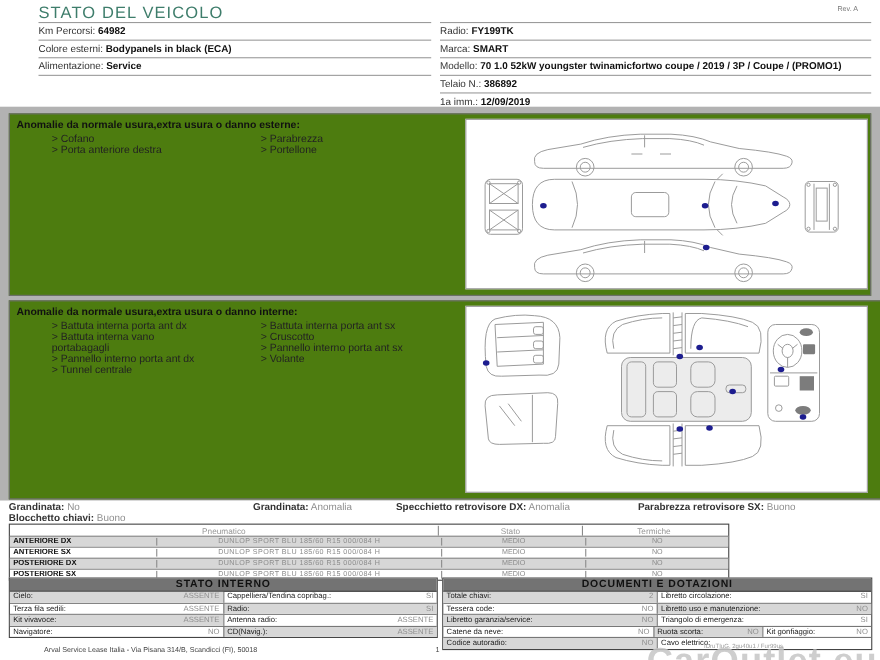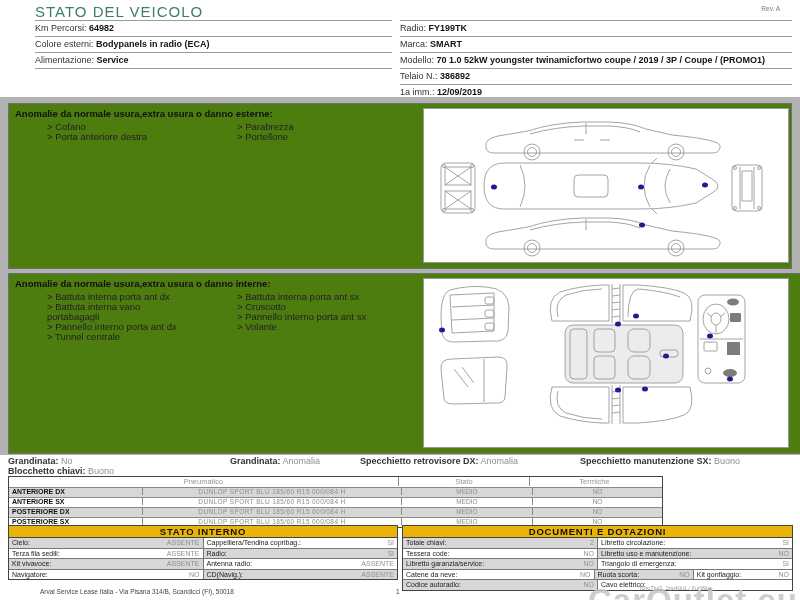--- a/index.html
+++ b/index.html
@@ -29,34 +29,34 @@
   .diagram{position:absolute;left:414px;top:4px;border:1px solid #999;background:#fff;}
   .diagram svg{display:block;}
   .dmark{position:absolute;width:6px;height:5px;background:#1d1d8f;border-radius:50%;
          transform:translate(-50%,-50%);}
   
   .cond{position:absolute;font-size:9px;white-space:nowrap;}
   .clabel{font-weight:bold;color:#333;}
   .cval{color:#8f8f8f;}
   
   .ttable{position:absolute;top:476px;border:1px solid #444;background:#fff;font-size:6.5px;}
-  .trow{display:flex;border-top:1px solid #8a8a8a;height:9px;align-items:flex-start;}
+  .trow{display:flex;border-top:1px solid #8a8a8a;height:9px;align-items:center;}
   .trow.thead{border-top:none;height:10px;}
   .tc{display:flex;align-items:center;justify-content:center;border-left:1px solid #8a8a8a;
       color:#8d8d8d;overflow:hidden;white-space:nowrap;}
   .tc:first-child{border-left:none;}
   .tc.head{font-size:7.5px;color:#979797;}
   .tpos{justify-content:flex-start;padding-left:3px;font-weight:bold;color:#111;font-size:7px;}
   .tdesc{letter-spacing:.4px;}
   .shade{background:#d7d7d7;}
   .w-pos{width:130px;}.w-desc{width:258px;}.w-st{width:130px;}.w-te{width:129px;}
   .w-pne{width:389px;}
   
   .btable{position:absolute;top:525px;border:1px solid #444;background:#fff;}
-  .btitle{background:#eab308;border-bottom:1px solid #444;font-weight:bold;font-size:9.5px;
+  .btitle{background:#737373;border-bottom:1px solid #444;font-weight:bold;font-size:9.5px;
           letter-spacing:.8px;text-align:center;height:11px;line-height:11px;color:#111;}
   .brow{display:flex;height:9.5px;border-top:1px solid #777;}
   .brow:nth-child(2){border-top:none;}
   .bcell{flex:1;display:flex;justify-content:space-between;align-items:center;
          padding:0 3px;font-size:7px;border-left:1px solid #777;overflow:hidden;white-space:nowrap;}
   .bcell:first-child{border-left:none;}
   .bcell.half{flex:.5;}
   .blbl{color:#1a1a1a;}
   .bval{color:#8f8f8f;margin-left:4px;}
   
@@ -77,21 +77,21 @@
   <div class="title">STATO DEL VEICOLO</div>
   <div class="rev">Rev. A</div>
 
   <div class="fields fields-left">
     <div class="frow">
       <span class="lbl">Km Percorsi:</span>
       <span class="val">64982</span>
     </div>
     <div class="frow">
       <span class="lbl">Colore esterni:</span>
-      <span class="val">Bodypanels in radio (ECA)</span>
+      <span class="val">Bodypanels in black (ECA)</span>
     </div>
     <div class="frow">
       <span class="lbl">Alimentazione:</span>
       <span class="val">Service</span>
     </div>
   </div>
 
   <div class="fields fields-right">
     <div class="frow">
       <span class="lbl">Radio:</span>
@@ -291,21 +291,21 @@
   </span>
   <span class="cond" style="left:230px;top:456px;">
     <span class="clabel">Grandinata:</span>
     <span class="cval">Anomalia</span>
   </span>
   <span class="cond" style="left:360px;top:456px;">
     <span class="clabel">Specchietto retrovisore DX:</span>
     <span class="cval">Anomalia</span>
   </span>
   <span class="cond" style="left:580px;top:456px;">
-    <span class="clabel">Specchietto manutenzione SX:</span>
+    <span class="clabel">Parabrezza retrovisore SX:</span>
     <span class="cval">Buono</span>
   </span>
   <span class="cond" style="left:8px;top:466px;">
     <span class="clabel">Blocchetto chiavi:</span>
     <span class="cval">Buono</span>
   </span>
 
   <div class="ttable" style="left:8px;">
     <div class="trow thead">
       <div class="tc head w-pne">Pneumatico</div>

